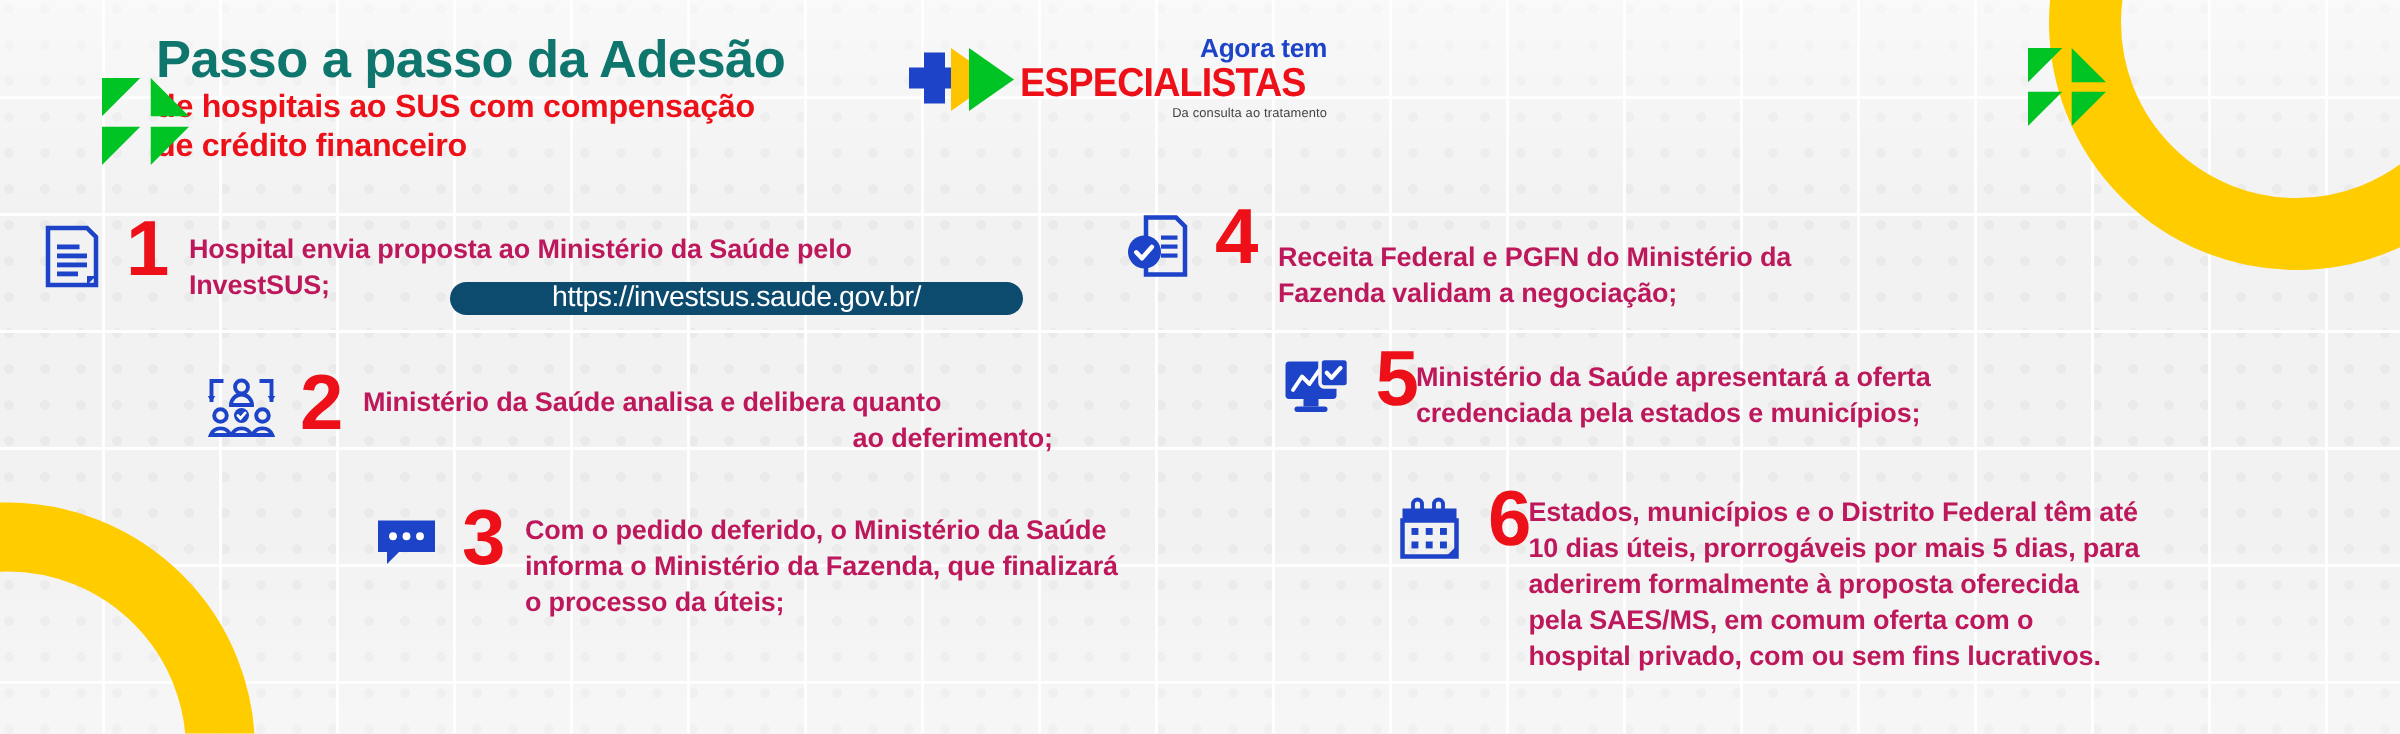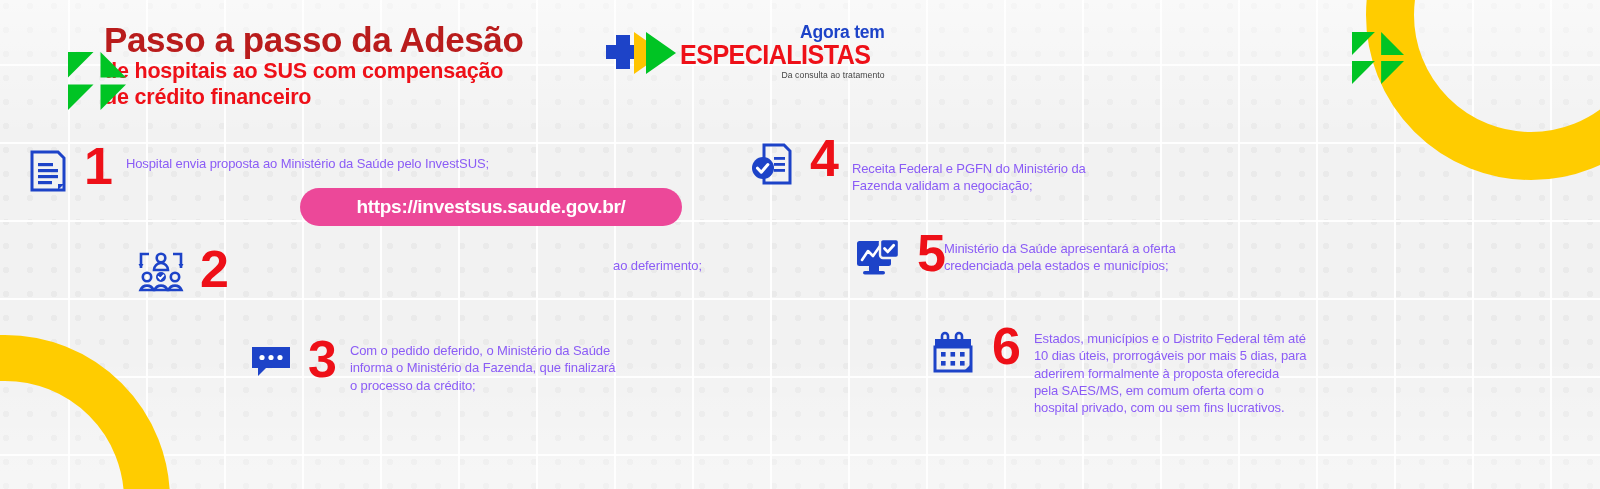--- a/index.html
+++ b/index.html
@@ -50,21 +50,21 @@
   #pinwheel-left{ left:34px; top:28px; width:58px; height:58px; }
   #pinwheel-right{ left:1352px; top:32px; width:52px; height:52px; }
 
   
   #content{ position:relative; z-index:5; width:1600px; height:489px; }
 
   
   #header{ position:absolute; left:34px; top:24px; display:flex; align-items:flex-start; }
   #title-block{ margin-left:70px; margin-top:-2px; }
   #title-main{
-    color:#b91c1c; font-size:35px; font-weight:bold; line-height:1.02;
+    color:#0f766e; font-size:35px; font-weight:bold; line-height:1.02;
     letter-spacing:-0.4px; white-space:nowrap;
   }
   .title-sub{
     color:#EE1018; font-size:21.5px; font-weight:bold; line-height:1.2;
     letter-spacing:-0.2px; white-space:nowrap; margin-top:1px;
   }
 
   
   #brand{ position:absolute; left:594px; top:26px; display:flex; align-items:center;text-align:right; }
   #brand-mark{ width:82px; height:52px; flex:0 0 auto; }
@@ -84,21 +84,21 @@
   }
 
   
   .step{ position:absolute; display:flex; align-items:flex-start; }
   .step-icon{ flex:0 0 auto; }
   .step-num{
     color:#EE1018; font-weight:bold; line-height:0.86; flex:0 0 auto;
     font-size:52px; letter-spacing:-2px;
   }
   .step-text{
-    color:#8b5cf6; font-weight:normal; font-size:13px; line-height:1.33;
+    color:#be185d; font-weight:bold; font-size:18px; line-height:1.33;
     letter-spacing:-0.1px;
   }
   .justify{ text-align:justify; }
   .justify > span{ display:block; }
 
   #step1{ left:28px; top:146px; }
   #step1 .step-icon{ margin-top:3px; }
   #step1 .step-num{ margin-left:16px; margin-top:-2px; }
   #step1 .step-text{ margin-left:15px; margin-top:9px; width:470px; }
 
@@ -118,29 +118,29 @@
   #step4 .step-text{ margin-left:15px; margin-top:21px; width:463px; }
 
   #step5{ left:855px; top:234px; }
   #step5 .step-icon{ margin-top:4px; }
   #step5 .step-num{ margin-left:16px; margin-top:-3px; }
   #step5 .step-text{ margin-top:6px; width:463px; }
 
   #step6{ left:930px; top:326px; }
   #step6 .step-icon{ margin-top:5px; }
   #step6 .step-num{ margin-left:16px; margin-top:-2px; }
-  #step6 .step-text{ margin-left:15px; margin-top:4px; width:460px; }
+  #step6 .step-text{ margin-top:4px; width:460px; }
 
   
   #url-pill{
     position:absolute; left:300px; top:188px;
-    width:382px; height:38px; border-radius:19px;
-    background:#ec4899;
+    width:382px; height:22px; border-radius:19px;
+    background:#0c4a6e;
     display:flex; align-items:center; justify-content:center;
-    color:#ffffff; font-size:19px; font-weight:bold; letter-spacing:-0.3px;
+    color:#ffffff; font-size:19px; font-weight:normal; letter-spacing:-0.3px;
     z-index:6; cursor:pointer;
   }
 </style>
 </head>
 <body>
 
 <div id="bg-dots"></div>
 <div id="bg-grid"></div>
 <div id="bg-sheen"></div>
 
@@ -213,36 +213,37 @@
       <circle cx="9" cy="26" r="4.2" fill="none" stroke="#1D43C8" stroke-width="2.6"></circle>
       <circle cx="37" cy="26" r="4.2" fill="none" stroke="#1D43C8" stroke-width="2.6"></circle>
       <circle cx="23" cy="26" r="5" fill="#1D43C8"></circle>
       <path d="M20.6 26 l1.7 1.9 l3.2 -3.6" fill="none" stroke="#fff" stroke-width="1.8" stroke-linecap="round"></path>
       <path d="M2.5 39 a7 7 0 0 1 13 0 Z" fill="none" stroke="#1D43C8" stroke-width="2.6"></path>
       <path d="M30.5 39 a7 7 0 0 1 13 0 Z" fill="none" stroke="#1D43C8" stroke-width="2.6"></path>
       <path d="M16.5 39 a7 7 0 0 1 13 0 Z" fill="none" stroke="#1D43C8" stroke-width="2.6"></path>
     </svg>
     <div class="step-num">2</div>
     <div class="step-text justify">
+      <span>Ministério da Saúde analisa e delibera quanto</span>
       <span style="text-align:right">ao deferimento;</span>
     </div>
   </div>
 
   <div class="step" id="step3">
     <svg class="step-icon" width="42" height="34" viewBox="0 0 42 34">
       <path d="M2 2 H40 V23 H16 L8 31 V23 H2 Z" fill="#1D43C8"></path>
       <circle cx="12" cy="12.5" r="2.6" fill="#fff"></circle>
       <circle cx="21" cy="12.5" r="2.6" fill="#fff"></circle>
       <circle cx="30" cy="12.5" r="2.6" fill="#fff"></circle>
     </svg>
     <div class="step-num">3</div>
     <div class="step-text justify">
       <span>Com o pedido deferido, o Ministério da Saúde</span>
       <span>informa o Ministério da Fazenda, que finalizará</span>
-      <span style="text-align:left">o processo da crédito;</span>
+      <span style="text-align:left">o processo da úteis;</span>
     </div>
   </div>
 
   <div class="step" id="step4">
     <svg class="step-icon" width="44" height="44" viewBox="0 0 44 44">
       <path d="M14 3 H34 L40 9 V41 H14 Z" fill="none" stroke="#1D43C8" stroke-width="3"></path>
       <rect x="24" y="15" width="11" height="2.8" fill="#1D43C8"></rect>
       <rect x="24" y="21" width="11" height="2.8" fill="#1D43C8"></rect>
       <rect x="24" y="27" width="11" height="2.8" fill="#1D43C8"></rect>
       <circle cx="13" cy="26" r="11" fill="#1D43C8"></circle>

